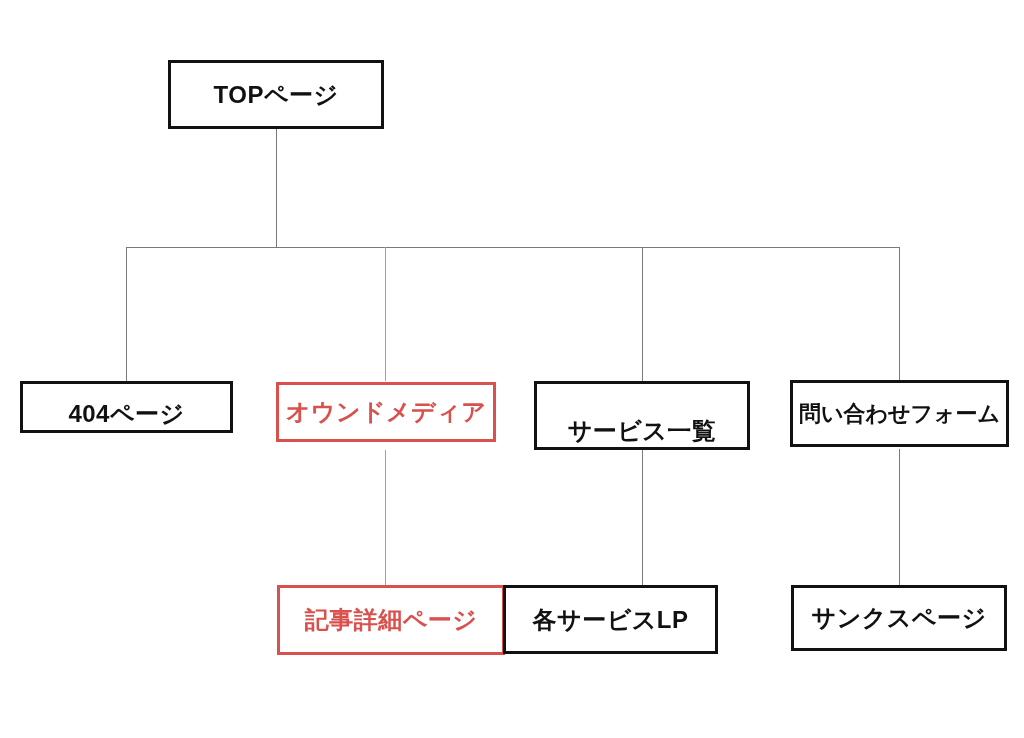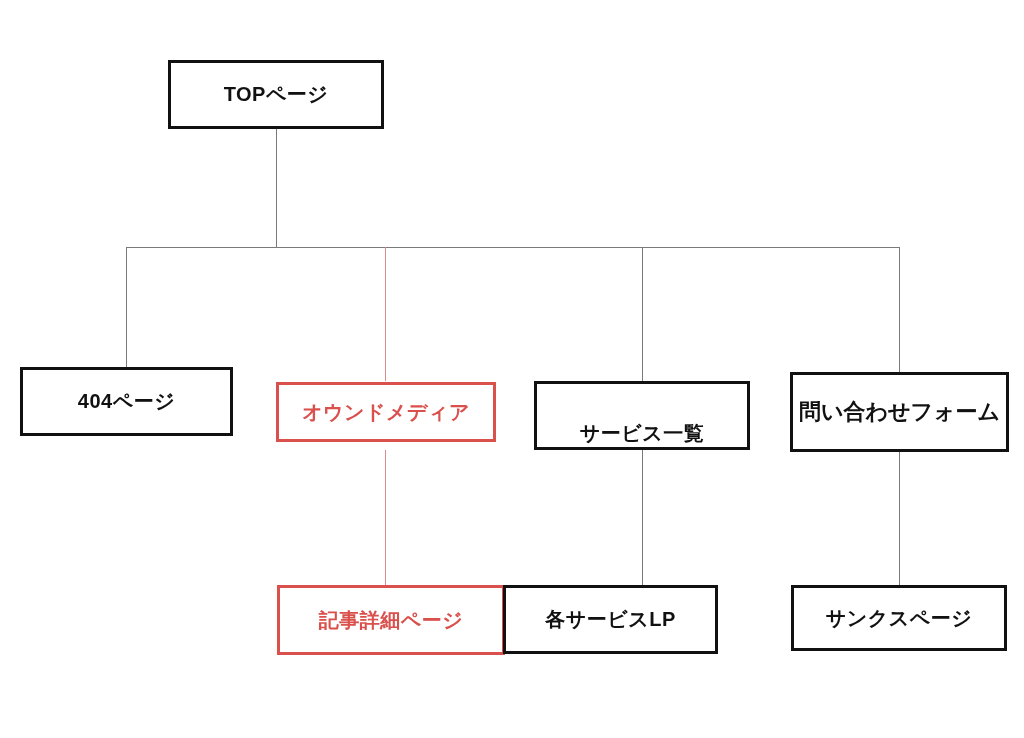--- a/index.html
+++ b/index.html
@@ -19,41 +19,41 @@
     margin:0 auto;
   }
   .node{
     position:absolute;
     box-sizing:border-box;
     display:flex;align-items:center;justify-content:center;
     background:var(--background);
     border:3px solid var(--box-black);
     color:var(--box-black);
     font-weight:700;
-    font-size:20px;
+    font-size:24px;
     letter-spacing:0.5px;
     white-space:nowrap;
     z-index:2;
   }
   .node.red{
     border-color:var(--box-red);
     color:var(--box-red);
   }
   .node.tight{font-size:22px;letter-spacing:0;}
   .vline,.hline{position:absolute;background:var(--line-gray);z-index:1;}
   .vline{width:1px;}
   .hline{height:1px;}
   .vline.red{background:var(--line-red);}
 
   
   .pos-top{left:168px;top:60px;width:216px;height:69px;}
-  .pos-404{left:20px;top:367px;width:213px;height:69px;}
+  .pos-404{left:20px;top:381px;width:213px;height:52px;align-items:flex-end;}
   .pos-owned{left:276px;top:382px;width:220px;height:60px;}
   .pos-service{left:534px;top:381px;width:216px;height:69px;align-items:flex-end;}
-  .pos-contact{left:790px;top:372px;width:219px;height:80px;}
+  .pos-contact{left:790px;top:380px;width:219px;height:67px;}
   .pos-article{left:277px;top:585px;width:228px;height:70px;}
   .pos-lp{left:503px;top:585px;width:215px;height:69px;}
   .pos-thanks{left:791px;top:585px;width:216px;height:66px;}
 
   
   .l-trunk{left:276px;top:129px;height:118px;}
   .l-crossbar{left:126px;top:247px;width:774px;}
   .l-drop-404{left:126px;top:247px;height:134px;}
   .l-drop-owned{left:385px;top:247px;height:134px;}
   .l-drop-service{left:642px;top:247px;height:134px;}

